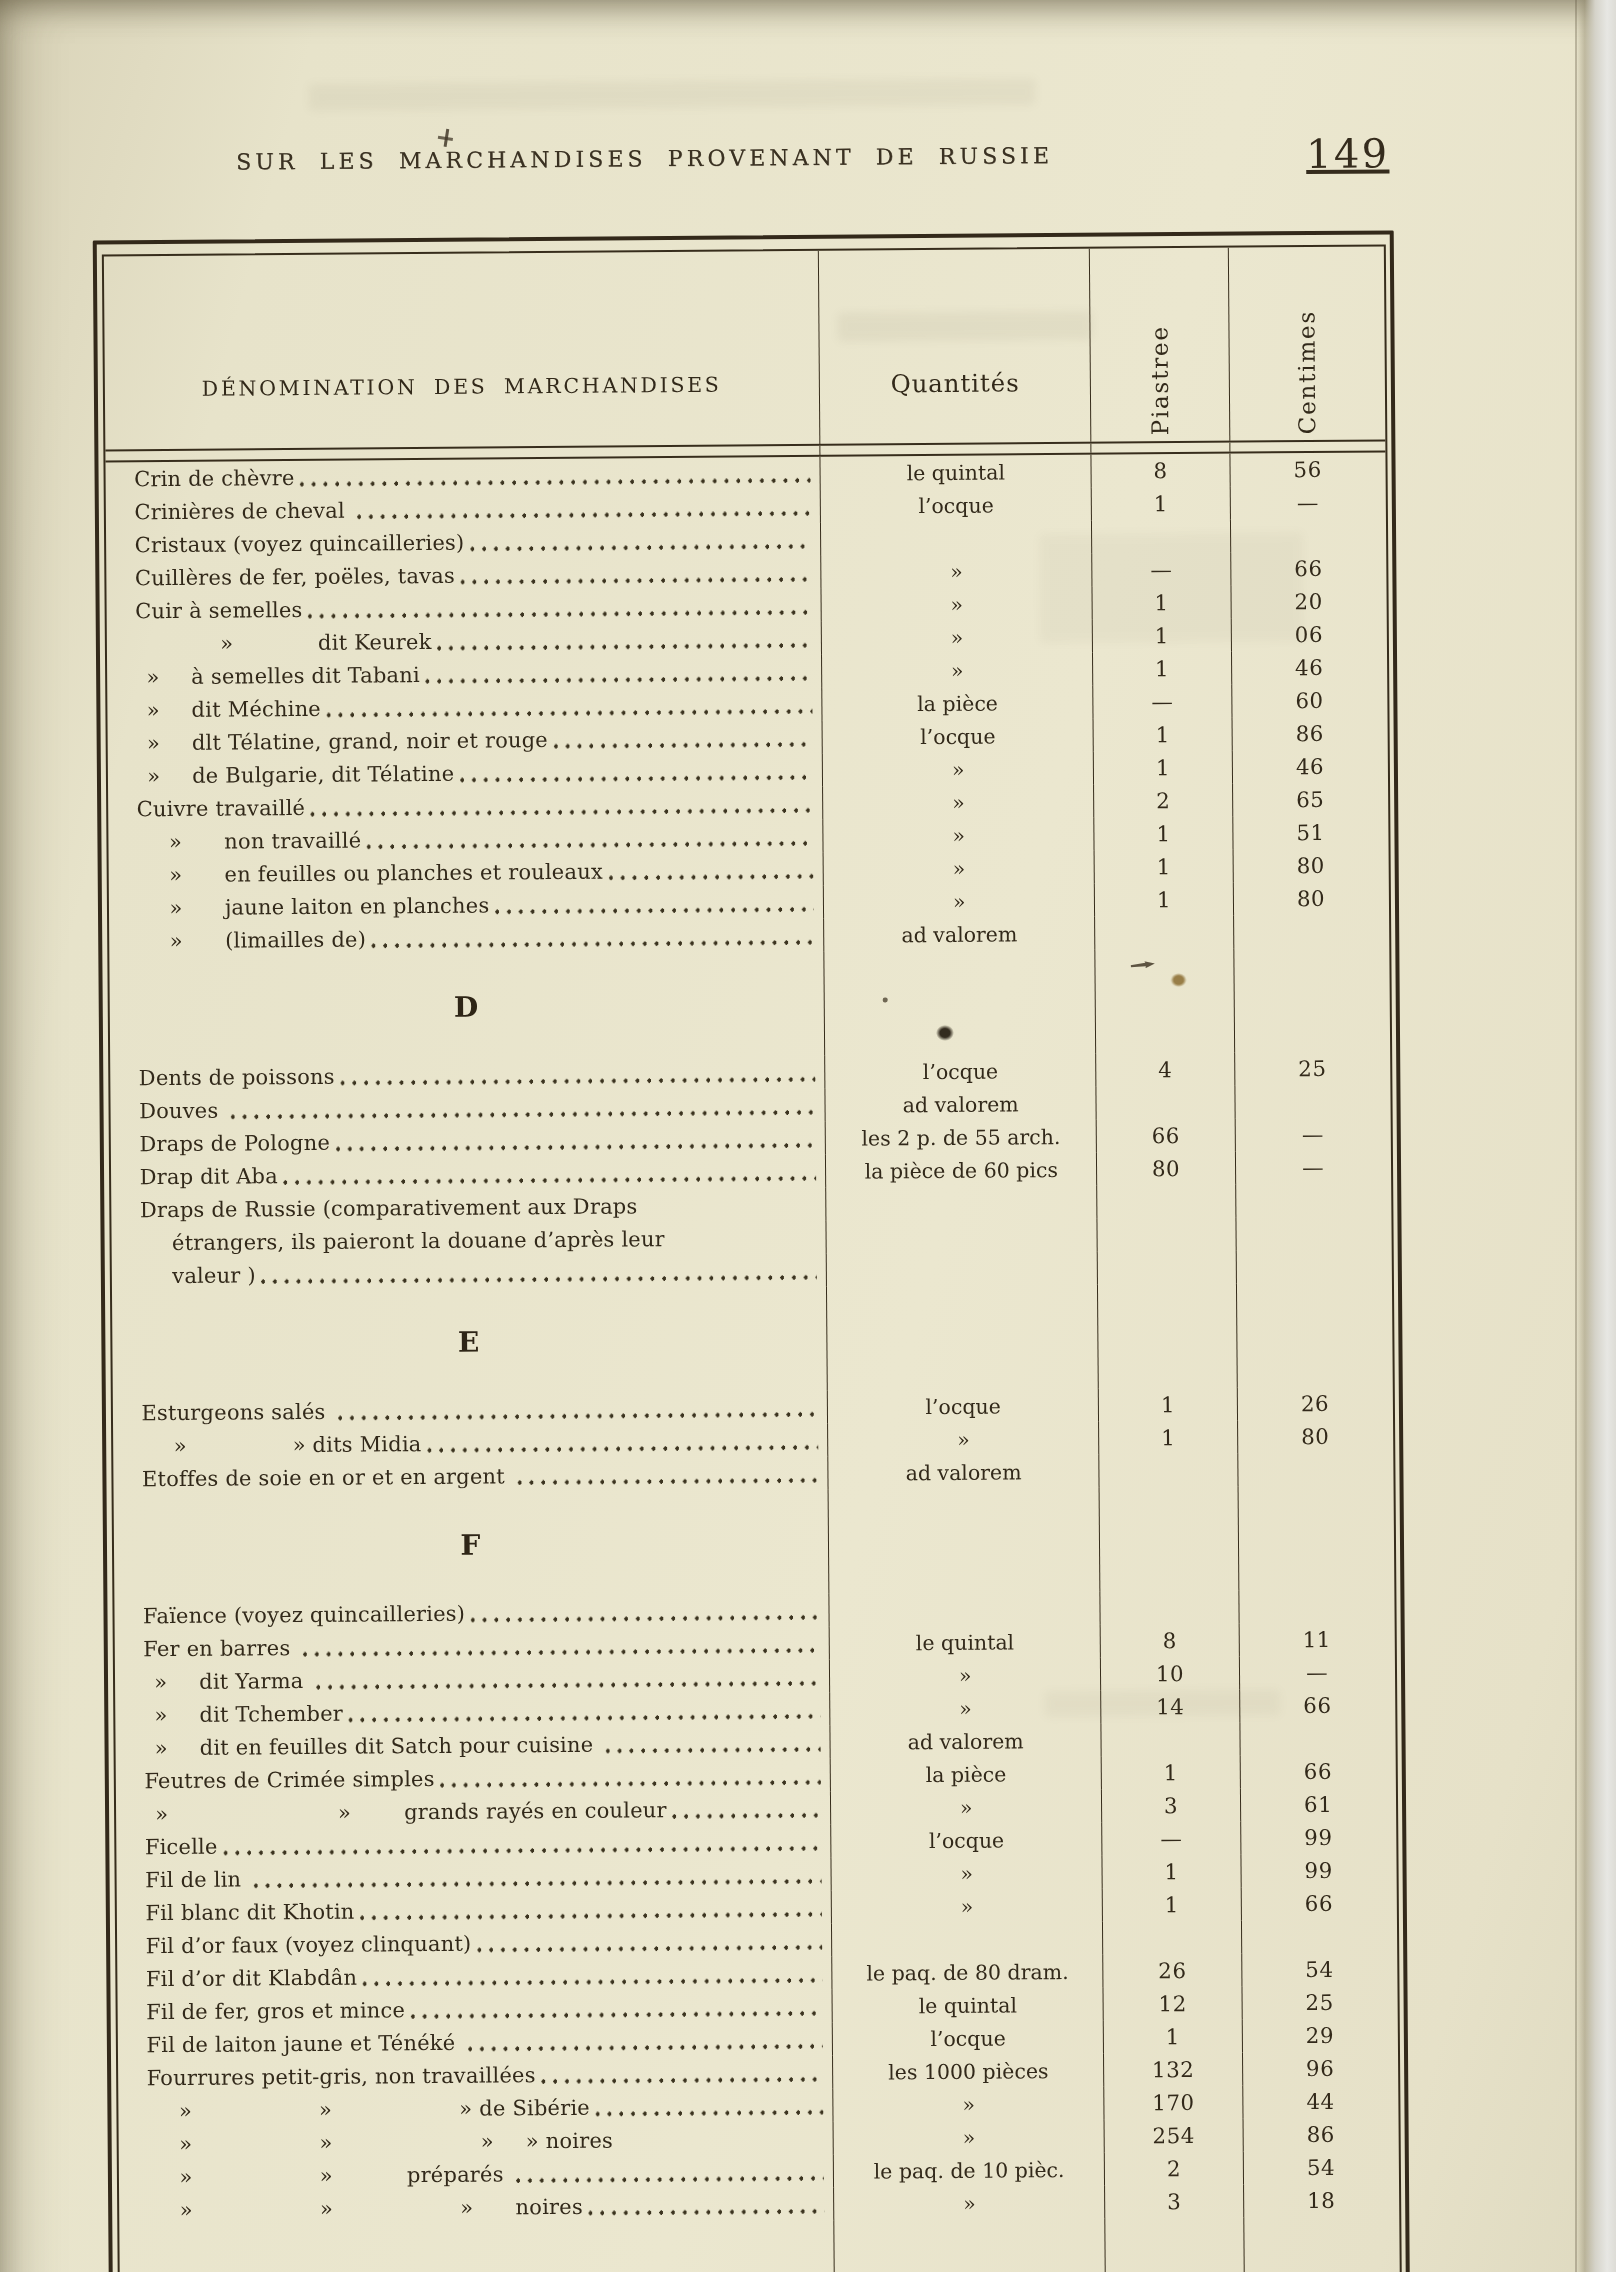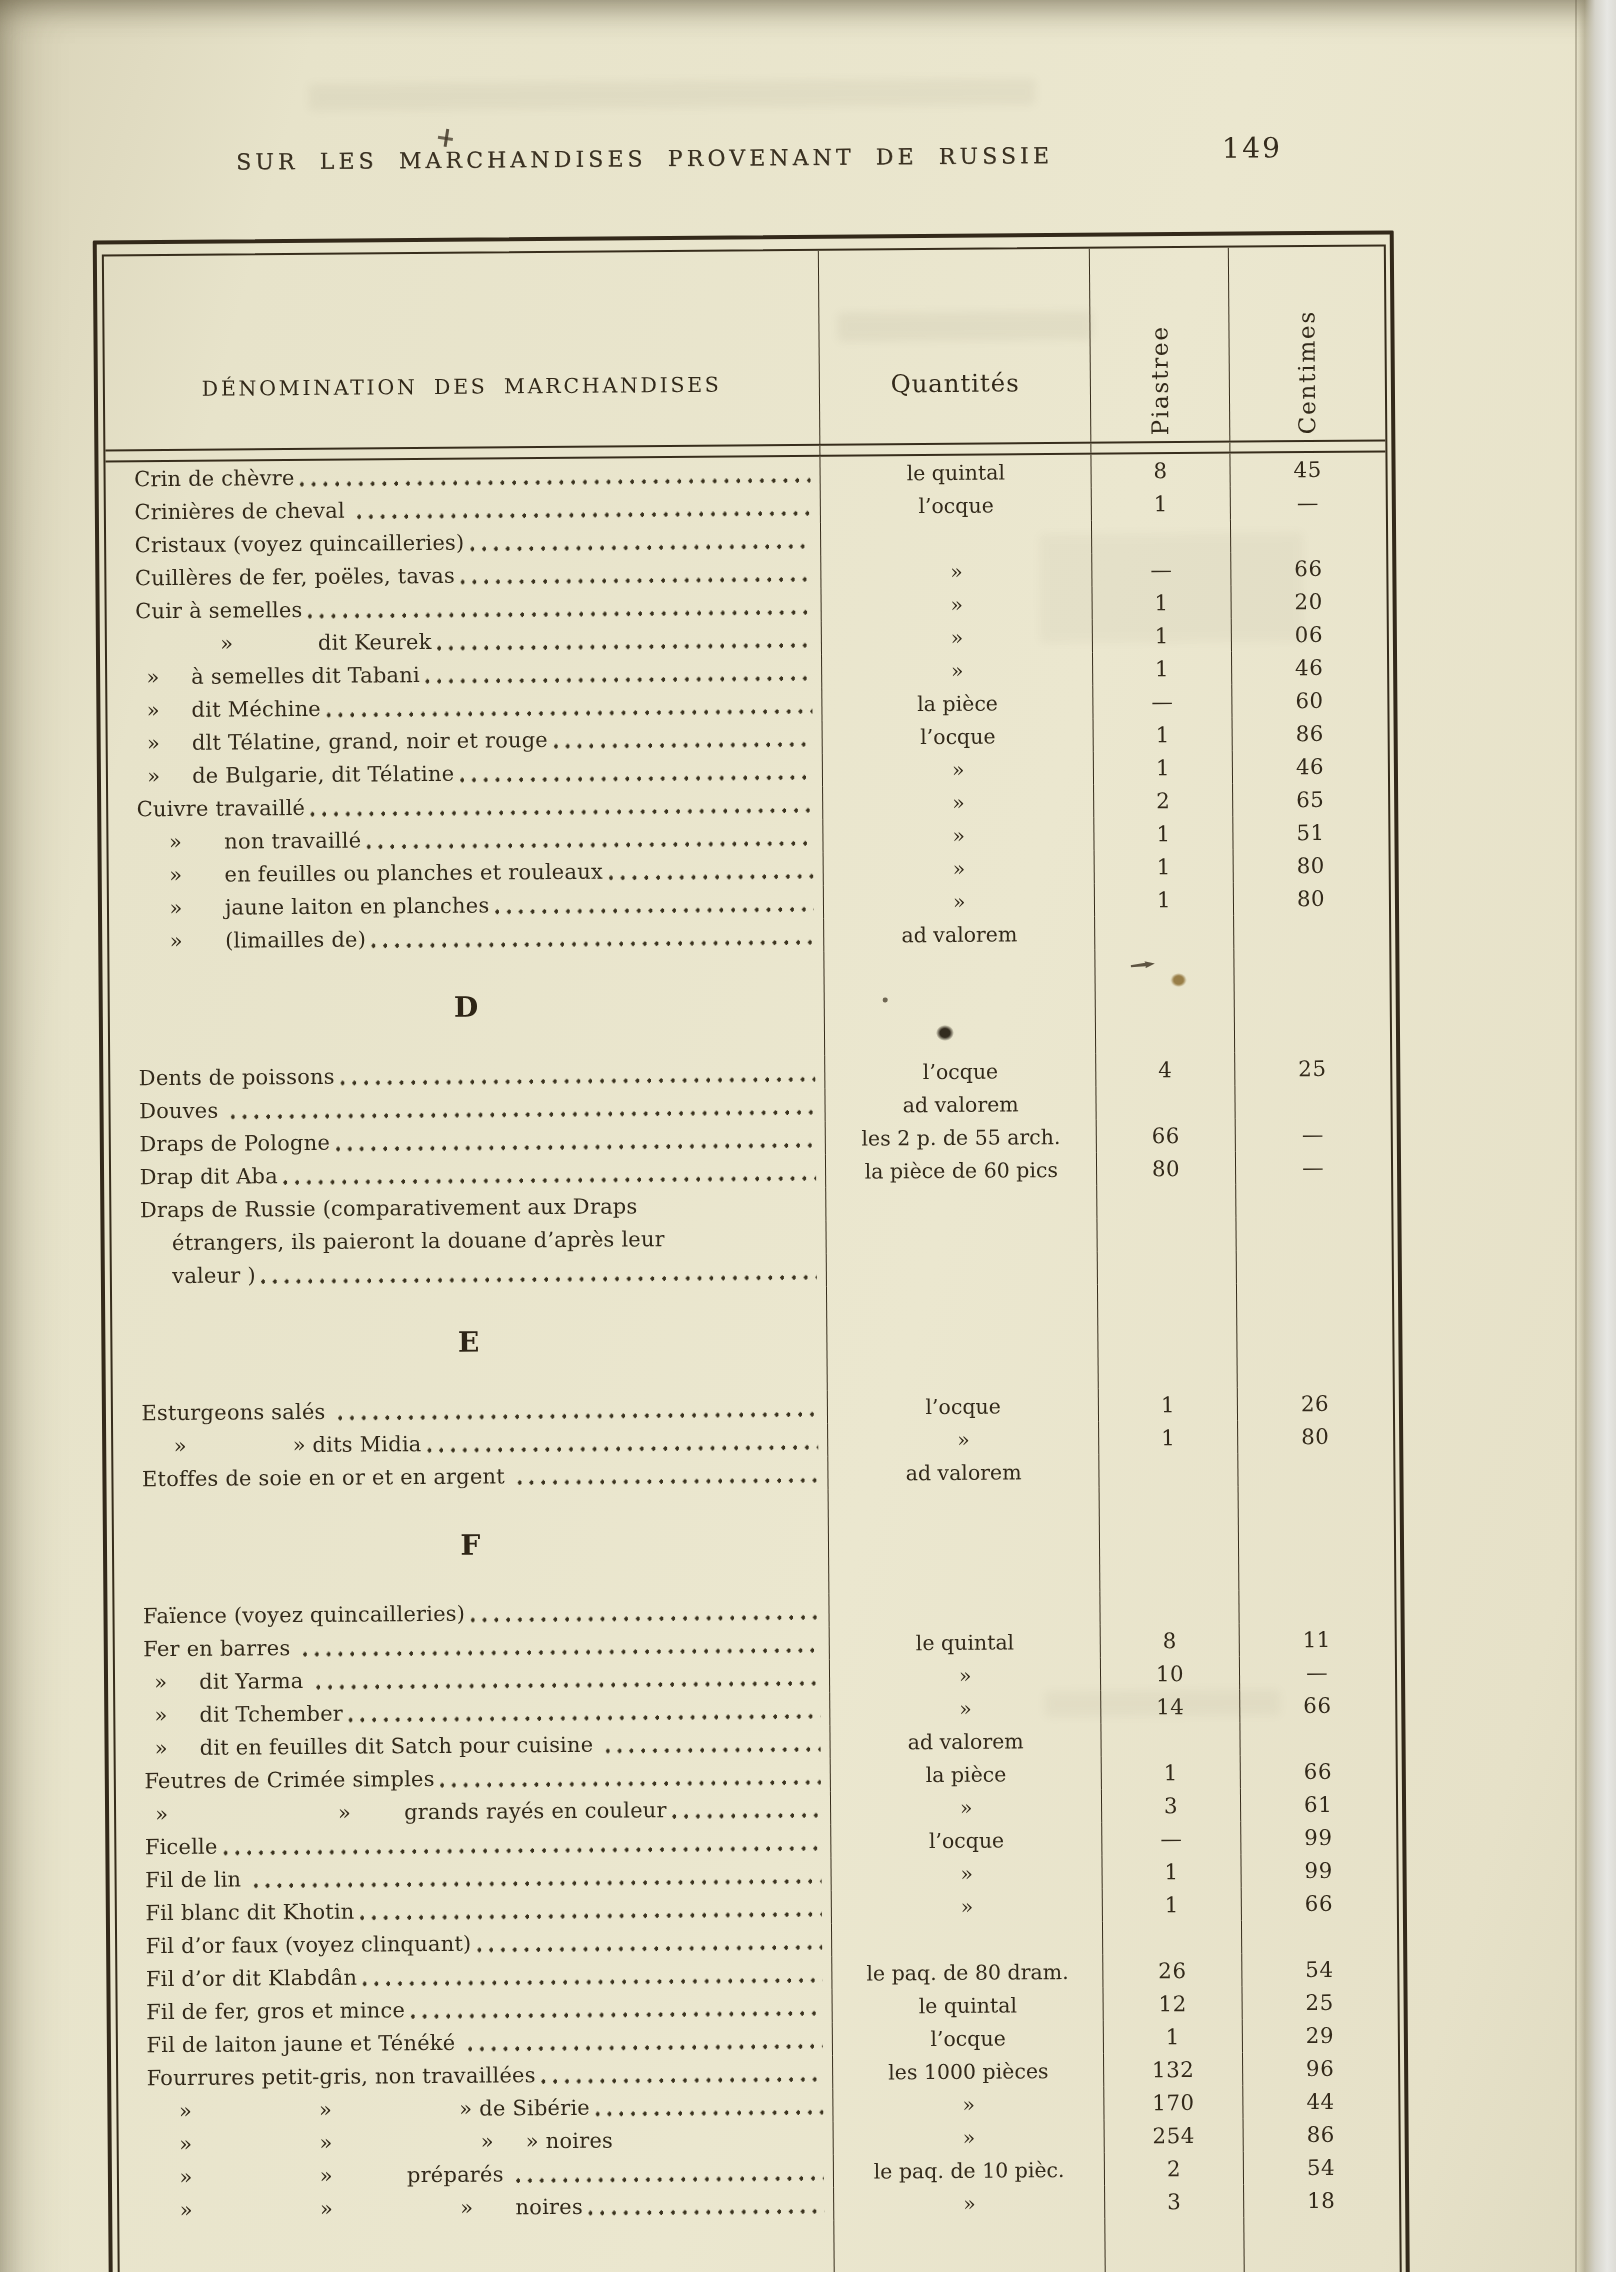--- a/index.html
+++ b/index.html
@@ -30,22 +30,22 @@
   .sheet{position:absolute;inset:0;transform:rotate(-0.45deg);transform-origin:50% 50%;}
 
   
   .head-title{
     position:absolute;left:245px;top:145px;
     font-size:22px;letter-spacing:4.1px;word-spacing:10px;
     color:#3a3122;text-shadow:0.3px 0.3px 0 rgba(58,49,34,.55);
     white-space:nowrap;
   }
   .head-num{
-    position:absolute;left:1231px;top:135px;
-    font-size:28px;letter-spacing:2.3px;color:#352c1d;
+    position:absolute;left:1315px;top:135px;
+    font-size:40px;letter-spacing:2.3px;color:#352c1d;text-decoration:underline;
   }
 
   
   .table-outer{
     position:absolute;left:101px;top:235px;width:1301px;height:2099px;
     border:4.5px solid #33291a;box-sizing:border-box;border-radius:1.4px;
   }
   .table-inner{
     position:absolute;inset:10px 4.5px 11px 4.5px;
     border:2.3px solid var(--rule);box-sizing:border-box;
@@ -135,21 +135,21 @@
                 <div class="label">Crin de chèvre</div>
                 <div class="leader"></div>
               </div>
               <div class="cell c2">
                 <div class="qty">le quintal</div>
               </div>
               <div class="cell c3">
                 <div class="num">8</div>
               </div>
               <div class="cell c4">
-                <div class="num">45</div>
+                <div class="num">56</div>
               </div>
             </div>
             <div class="row">
               <div class="cell c1">
                 <div class="label">Crinières de cheval </div>
                 <div class="leader"></div>
               </div>
               <div class="cell c2">
                 <div class="qty">l’ocque</div>
               </div>

